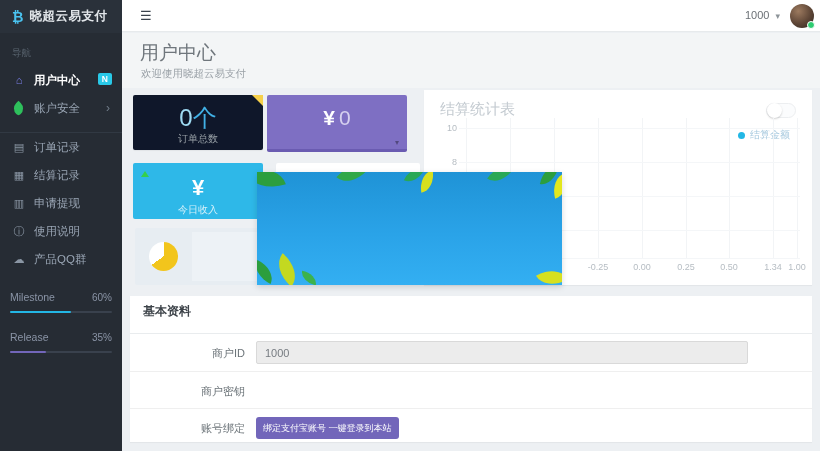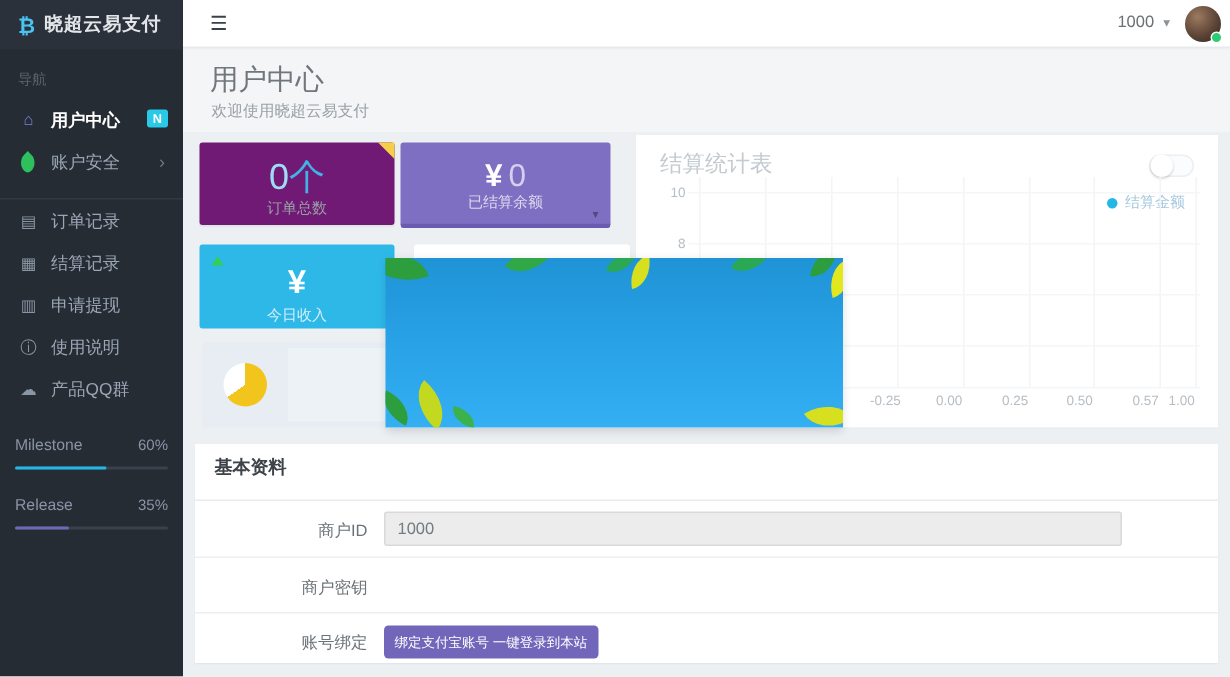--- a/index.html
+++ b/index.html
@@ -38,21 +38,21 @@
             background:radial-gradient(circle at 35% 30%, #9c7a5f, #5d4536 55%, #2e2620); }
   .avatar .status { position:absolute; right:-1px; bottom:-1px; width:8px; height:8px; border-radius:50%; background:#2ecc71; border:1.5px solid #fff; }
 
   
   .page-head { position:absolute; left:122px; top:33px; width:698px; height:55px; background:#f3f5f6; }
   .page-title { position:absolute; left:18px; top:7px; font-size:19px; font-weight:400; color:#6f767c; }
   .page-sub { position:absolute; left:19px; top:34px; font-size:10.5px; color:#9aa1a7; }
 
   
   .card { position:absolute; border-radius:2px; }
-  .card-orders { left:133px; top:95px; width:130px; height:55px; background:#701a75; box-shadow:0 1px 1px rgba(0,0,0,.05); text-align:center; }
+  .card-orders { left:133px; top:95px; width:130px; height:55px; background:#0f172a; box-shadow:0 1px 1px rgba(0,0,0,.05); text-align:center; }
   .corner-tri { position:absolute; right:0; top:0; width:0; height:0; border-top:11px solid #f6cf4a; border-left:11px solid transparent; }
   .orders-num { margin-top:7px; }
   .orders-num .zero { font-size:24px; font-weight:300; color:#9fdbf3; }
   .orders-num .unit { font-size:24px; color:#41b1e6; }
   .card-label { font-size:10px; color:#98a0a6; margin-top:-2px; }
   .card-settled { left:267px; top:95px; width:140px; height:57px; background:#7e6fc3; border-bottom:3px solid #6a5bb1; text-align:center; color:#fff; }
   .settled-num { margin-top:11px; font-size:21px; font-weight:bold; }
   .settled-num .v0 { font-weight:300; color:#d6d0ef; margin-left:4px; }
   .card-settled .card-label { color:rgba(255,255,255,.72); }
   .card-settled .dd { position:absolute; right:8px; bottom:2px; font-size:8px; color:rgba(0,0,0,.35); cursor:pointer; }
@@ -76,21 +76,21 @@
   .chart-title { position:absolute; left:16px; top:10px; font-size:15px; font-weight:300; color:#c3cad0; }
   .toggle { position:absolute; right:16px; top:13px; width:30px; height:15px; border:1px solid #eceef0; border-radius:8px; background:#fbfcfd; cursor:pointer; }
   .toggle .knob { position:absolute; left:0px; top:-1px; width:15px; height:15px; border-radius:50%; background:#fff; box-shadow:0 1px 2px rgba(0,0,0,.18); }
   .legend { position:absolute; right:22px; top:38px; display:flex; align-items:center; cursor:pointer; }
   .legend .dot { width:7px; height:7px; border-radius:50%; background:#23b7e5; margin-right:5px; }
   .legend .ltxt { font-size:10px; color:#a5c8de; }
   .plot { position:absolute; left:21px; top:28px; width:355px; height:150px; }
   .gline-v { position:absolute; top:0; width:1px; height:140px; background:#f2f4f6; }
   .gline-h { position:absolute; left:14px; right:0; height:1px; background:#f4f6f8; }
   .ytick { position:absolute; font-size:9px; color:#b6bdc3; text-align:right; width:14px; }
-  .xtick { position:absolute; top:144px; font-size:9px; color:#b6bdc3; width:36px; text-align:left; }
+  .xtick { position:absolute; top:144px; font-size:9px; color:#b6bdc3; width:36px; text-align:center; }
 
   
   .form-card { position:absolute; left:130px; top:296px; width:682px; height:146px; background:#fff; box-shadow:0 1px 1px rgba(0,0,0,.04); }
   .form-head { height:38px; line-height:31px; padding-left:13px; font-size:12px; font-weight:bold; color:#3d4349; border-bottom:1px solid #e9ecee; }
   .frow { position:relative; height:37px;padding-left:32px; }
   .frow + .frow { border-top:1px solid #efefef; }
   .flabel { position:absolute; left:0; top:12px; width:115px; text-align:right; font-size:11px; color:#6b7378; }
   .finput { position:absolute; left:126px; top:7px; width:492px; height:23px; background:#ececec; border:1px solid #d9d9d9; border-radius:2px; font-size:11px; color:#767b80; padding-left:8px; font-family:"Liberation Sans","DejaVu Sans",sans-serif; }
   .fbtn { position:absolute; left:126px; top:8px; height:22px; padding:0 7px; background:#7266ba; border:none; border-radius:3px; color:#fff; font-size:9px; cursor:pointer; font-family:"Liberation Sans","DejaVu Sans",sans-serif; }
 </style>
@@ -180,21 +180,20 @@
     <div class="orders-num">
       <span class="zero">0</span><span class="unit">个</span>
     </div>
     <div class="card-label">订单总数</div>
   </div>
 
   <div class="card card-settled">
     <div class="settled-num">
       <span>¥</span><span class="v0">0</span>
     </div>
-    <div class="card-label">已结算余额</div>
     <span class="dd">▾</span>
   </div>
 
   <div class="card card-today">
     <span class="mini-tri"></span>
     <div class="today-yen">¥</div>
     <div class="card-label">今日收入</div>
   </div>
 
   <div class="card card-hidden"></div>
@@ -231,21 +230,21 @@
         <span class="gline-h" style="top:112px"></span>
       <span class="gline-h" style="top:140px"></span>
 
       <span class="ytick" style="top:5px; left:-2px">10</span>
       <span class="ytick" style="top:39px; left:-2px">8</span>
 
       <span class="xtick" style="left:135px">-0.25</span>
       <span class="xtick" style="left:179px">0.00</span>
       <span class="xtick" style="left:223px">0.25</span>
       <span class="xtick" style="left:266px">0.50</span>
-      <span class="xtick" style="left:310px">0.57</span>
+      <span class="xtick" style="left:310px">1.34</span>
       <span class="xtick" style="left:334px">1.00</span>
     </div>
   </div>
 
   <div class="banner">
     <span class="leaf" style="left:-8px;  top:-6px;  width:34px; height:24px; background:#2c9e3e; transform:rotate(-18deg)"></span>
     <span class="leaf" style="left:82px;  top:-8px;  width:26px; height:19px; background:#31a847; transform:rotate(130deg)"></span>
     <span class="leaf" style="left:148px; top:-4px;  width:18px; height:14px; background:#2aa855; transform:rotate(115deg)"></span>
     <span class="leaf" style="left:160px; top:2px;   width:20px; height:15px; background:#d7e01f; transform:rotate(80deg)"></span>
     <span class="leaf" style="left:232px; top:-6px;  width:22px; height:16px; background:#2aa855; transform:rotate(125deg)"></span>

